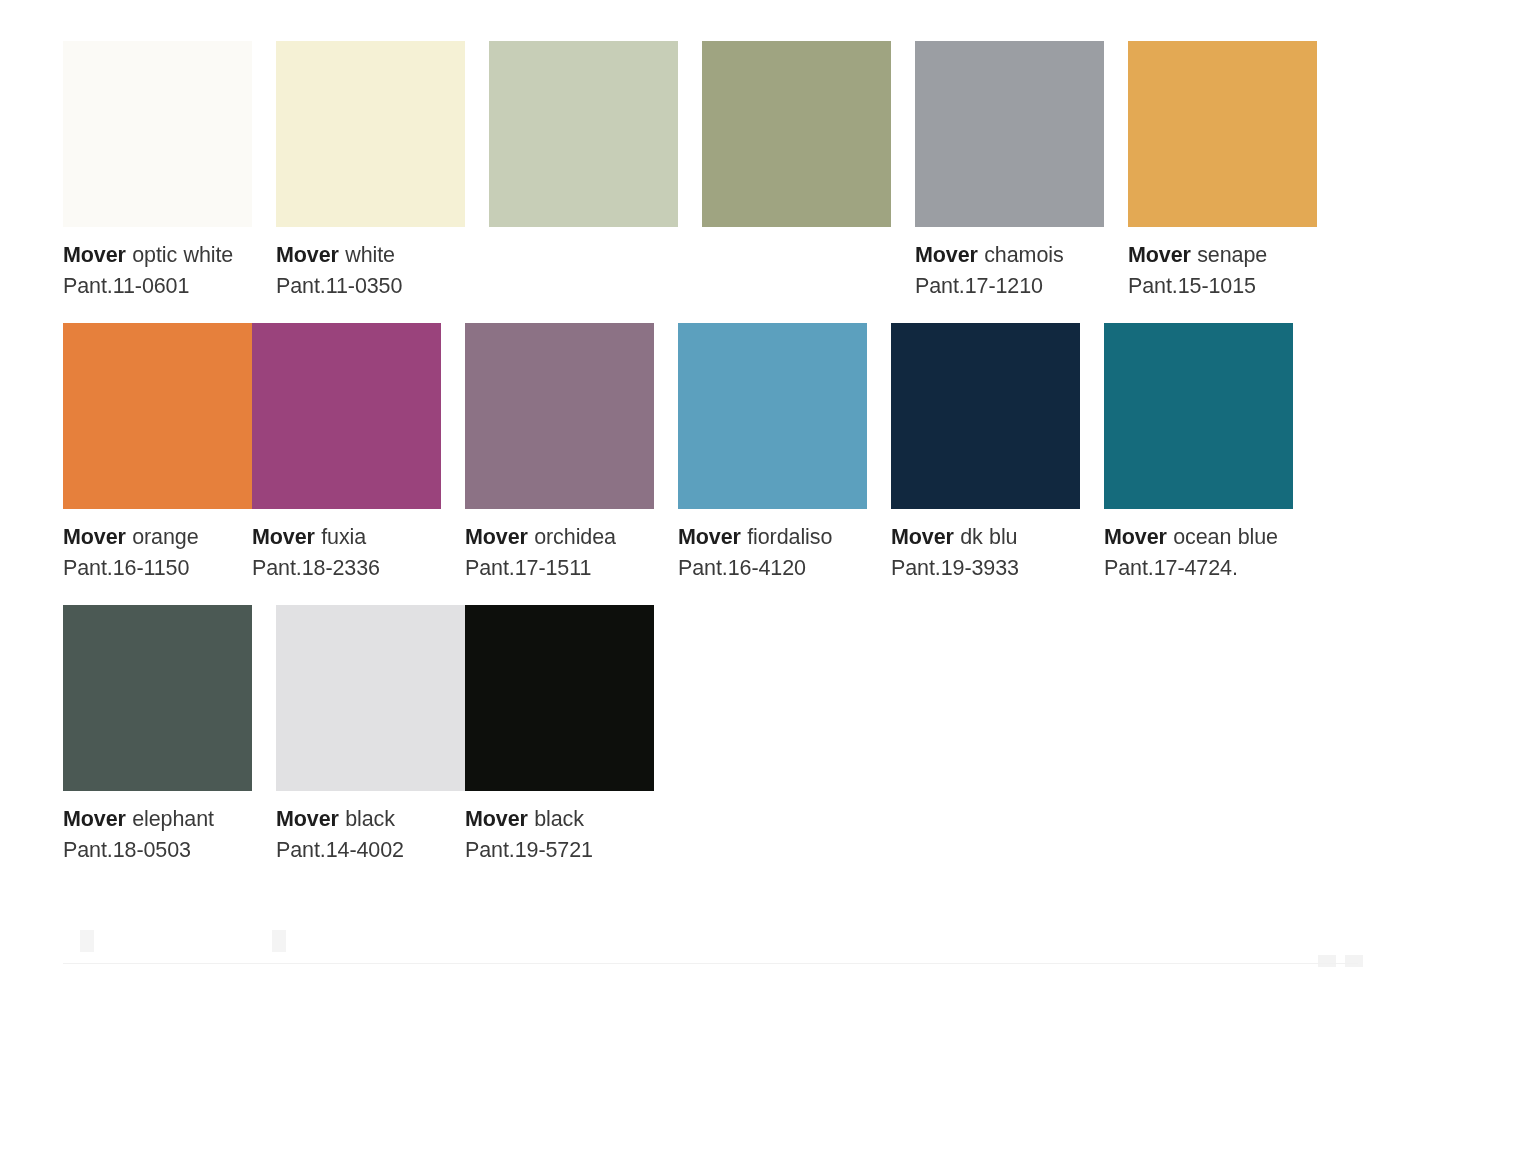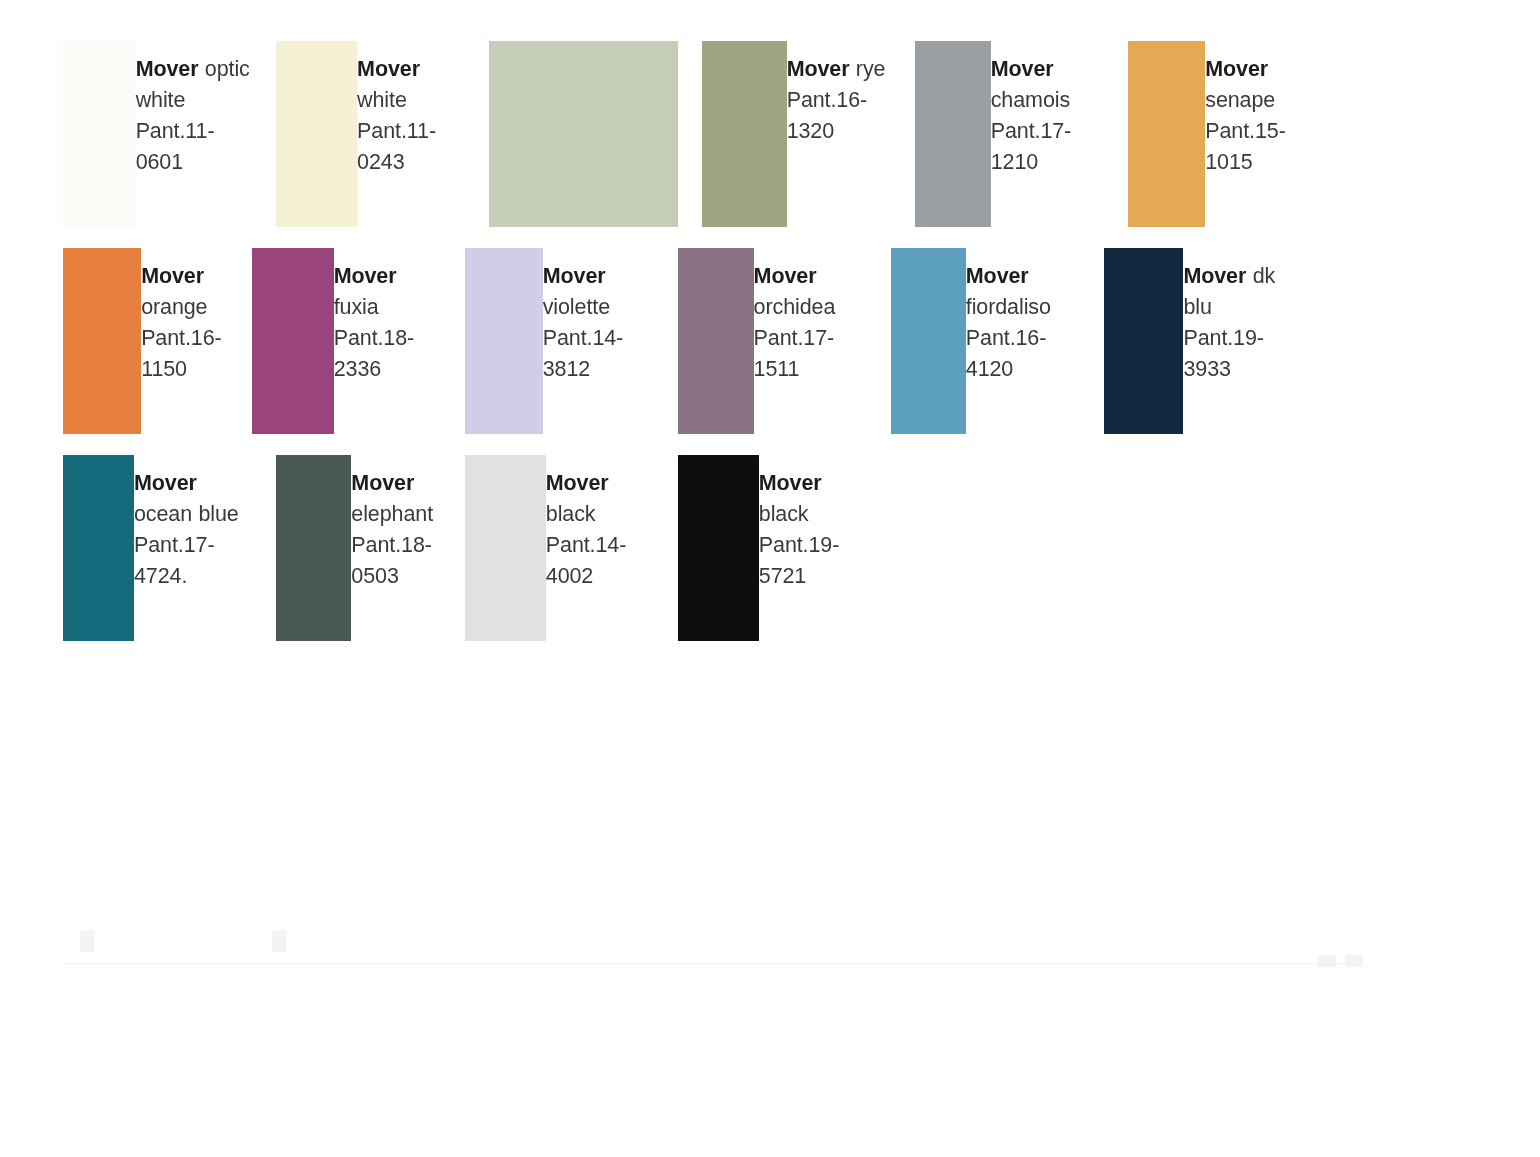--- a/index.html
+++ b/index.html
@@ -33,21 +33,21 @@
     display: flex;
     flex-wrap: wrap;
     align-content: flex-start;
   }
 
   .swatch-cell {
     width: 189px;
     margin-right: 24px;
     margin-bottom: 21px;
     display: flex;
-    flex-direction: row;
+    flex-direction: column;
   }
   .swatch-cell:nth-child(7n) {
     margin-right: 0;
   }
 
   .swatch-chip {
     width: 189px;
     height: 186px;
     display: block;
   }
@@ -99,48 +99,43 @@
 
 <div id="palette-page">
 
   <div class="swatch-grid">
       <div class="swatch-cell">
         <div class="swatch-chip" style="background: rgb(251, 250, 246);"></div>
         <div class="swatch-caption"><span class="swatch-brand">Mover</span> <span class="swatch-name">optic white</span> <span class="swatch-code">Pant.11-0601</span></div>
       </div>
       <div class="swatch-cell">
         <div class="swatch-chip" style="background: rgb(245, 241, 213);"></div>
-        <div class="swatch-caption"><span class="swatch-brand">Mover</span> <span class="swatch-name">white</span> <span class="swatch-code">Pant.11-0243</span></div>
+        <div class="swatch-caption"><span class="swatch-brand">Mover</span> <span class="swatch-name">white</span> <span class="swatch-code">Pant.11-0350</span></div>
       </div>
       <div class="swatch-cell">
         <div class="swatch-chip" style="background: rgb(199, 206, 183);"></div>
       </div>
       <div class="swatch-cell">
         <div class="swatch-chip" style="background: rgb(159, 164, 129);"></div>
-        <div class="swatch-caption"><span class="swatch-brand">Mover</span> <span class="swatch-name">rye</span> <span class="swatch-code">Pant.16-1320</span></div>
       </div>
       <div class="swatch-cell">
         <div class="swatch-chip" style="background: rgb(155, 158, 163);"></div>
         <div class="swatch-caption"><span class="swatch-brand">Mover</span> <span class="swatch-name">chamois</span> <span class="swatch-code">Pant.17-1210</span></div>
       </div>
       <div class="swatch-cell">
         <div class="swatch-chip" style="background: rgb(227, 169, 84);"></div>
         <div class="swatch-caption"><span class="swatch-brand">Mover</span> <span class="swatch-name">senape</span> <span class="swatch-code">Pant.15-1015</span></div>
       </div>
       <div class="swatch-cell">
         <div class="swatch-chip" style="background: rgb(230, 128, 60);"></div>
         <div class="swatch-caption"><span class="swatch-brand">Mover</span> <span class="swatch-name">orange</span> <span class="swatch-code">Pant.16-1150</span></div>
       </div>
       <div class="swatch-cell">
         <div class="swatch-chip" style="background: rgb(154, 67, 124);"></div>
         <div class="swatch-caption"><span class="swatch-brand">Mover</span> <span class="swatch-name">fuxia</span> <span class="swatch-code">Pant.18-2336</span></div>
-      </div>
-      <div class="swatch-cell">
-        <div class="swatch-chip" style="background: rgb(210, 204, 231);"></div>
-        <div class="swatch-caption"><span class="swatch-brand">Mover</span> <span class="swatch-name">violette</span> <span class="swatch-code">Pant.14-3812</span></div>
       </div>
       <div class="swatch-cell">
         <div class="swatch-chip" style="background: rgb(140, 114, 133);"></div>
         <div class="swatch-caption"><span class="swatch-brand">Mover</span> <span class="swatch-name">orchidea</span> <span class="swatch-code">Pant.17-1511</span></div>
       </div>
       <div class="swatch-cell">
         <div class="swatch-chip" style="background: rgb(92, 160, 190);"></div>
         <div class="swatch-caption"><span class="swatch-brand">Mover</span> <span class="swatch-name">fiordaliso</span> <span class="swatch-code">Pant.16-4120</span></div>
       </div>
       <div class="swatch-cell">

